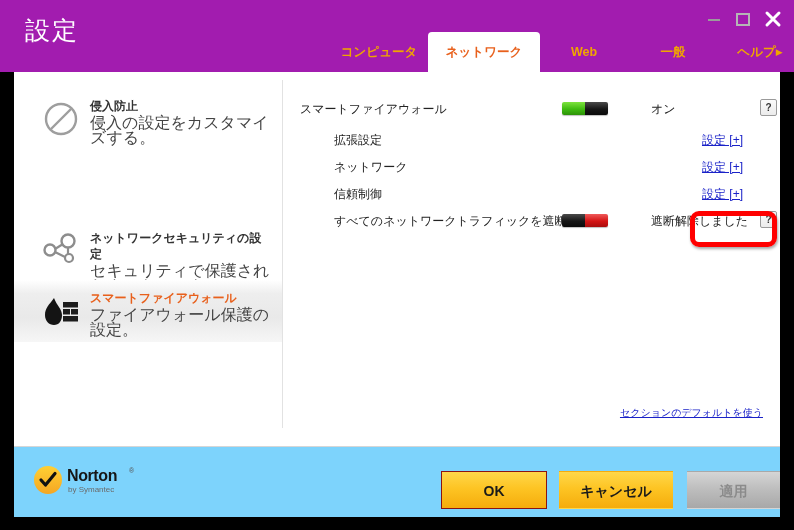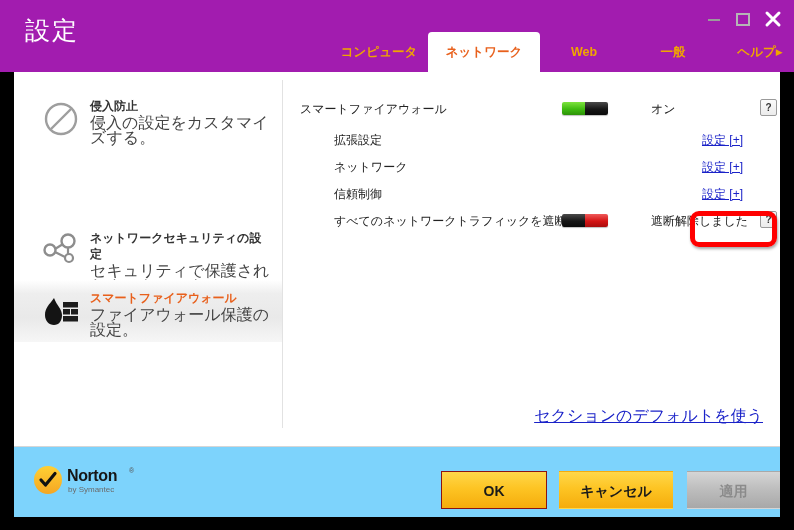--- a/index.html
+++ b/index.html
@@ -227,21 +227,21 @@
     border-radius: 9px;
     box-sizing: border-box;
     box-shadow: 1px 2px 3px rgba(0,0,0,.35);
     pointer-events: none;
   }
 
   
   #section-default {
     position: absolute;
     right: 17px; top: 334px;
-    font-size: 16px;
+    font-size: 10px;
     color: #1a22c8;
     text-decoration: underline;
     cursor: default;
   }
 
   
   #footer {
     position: absolute;
     left: 0; top: 374px;
     width: 766px; height: 70px;

